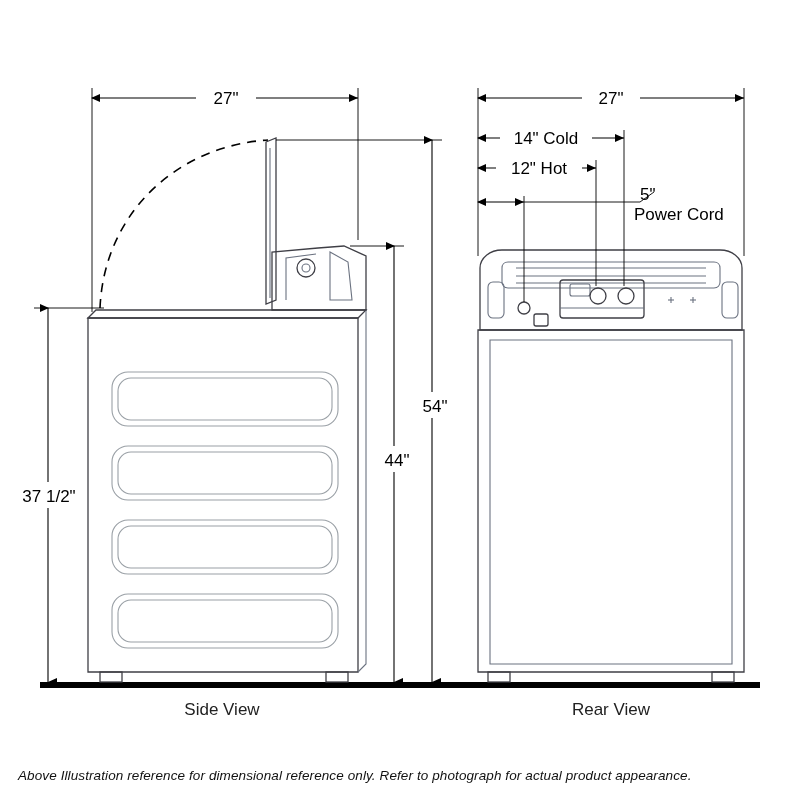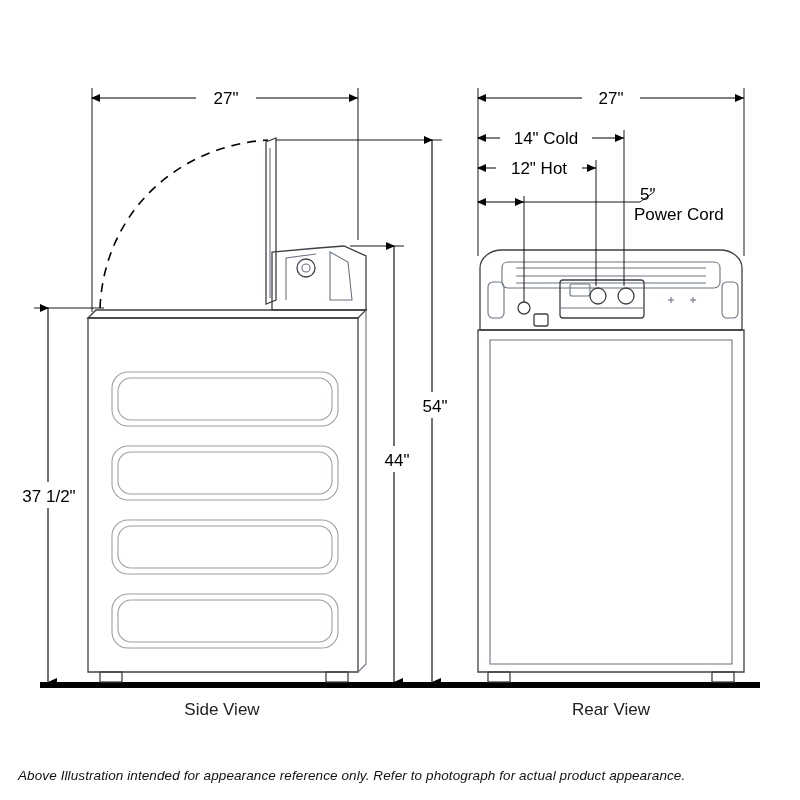--- a/index.html
+++ b/index.html
@@ -220,15 +220,15 @@
       <line class="ln-thin" x1="524" y1="202" x2="640" y2="202"></line>
       <line class="ln-thin" x1="640" y1="202" x2="654" y2="192"></line>
       <text class="dim-text" x="640" y="200" text-anchor="start">5"</text>
       <text class="dim-text" x="634" y="220" text-anchor="start">Power Cord</text>
     </g>
 
     <text class="view-label" x="611" y="715" text-anchor="middle">Rear View</text>
 
   </svg>
 
-  <div class="footnote">Above Illustration intended for appearance reference only. Refer to photograph for actual product appearance.</div>
+  <div class="footnote">Above Illustration reference for dimensional reference only. Refer to photograph for actual product appearance.</div>
 
 </div>
 
 </body></html>

